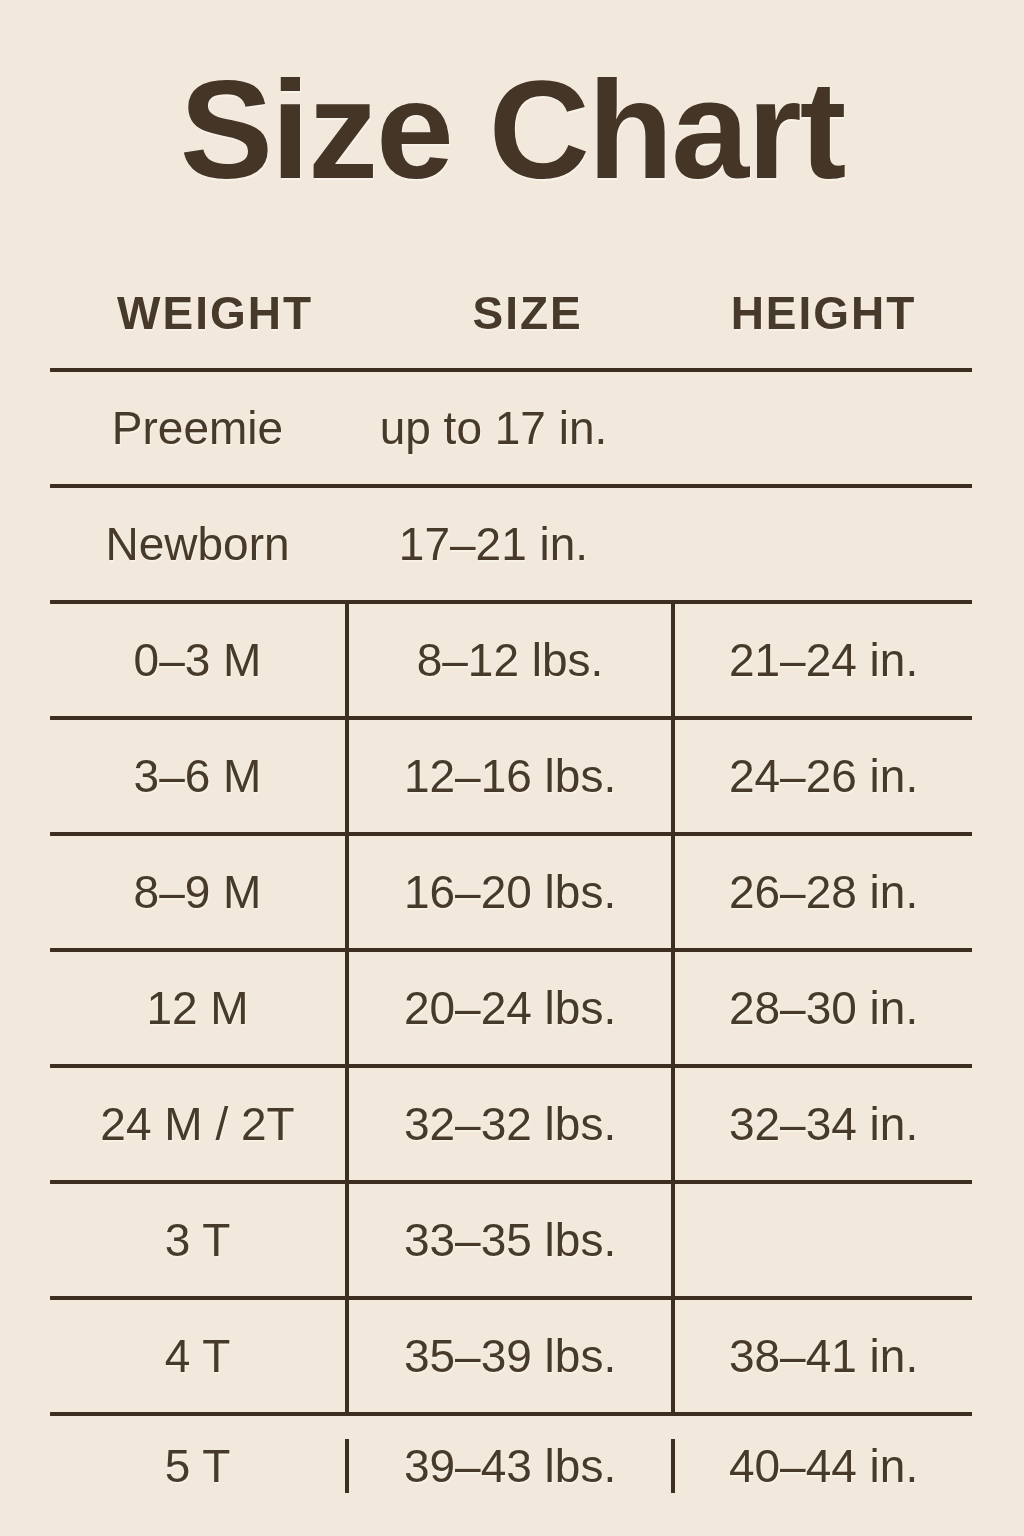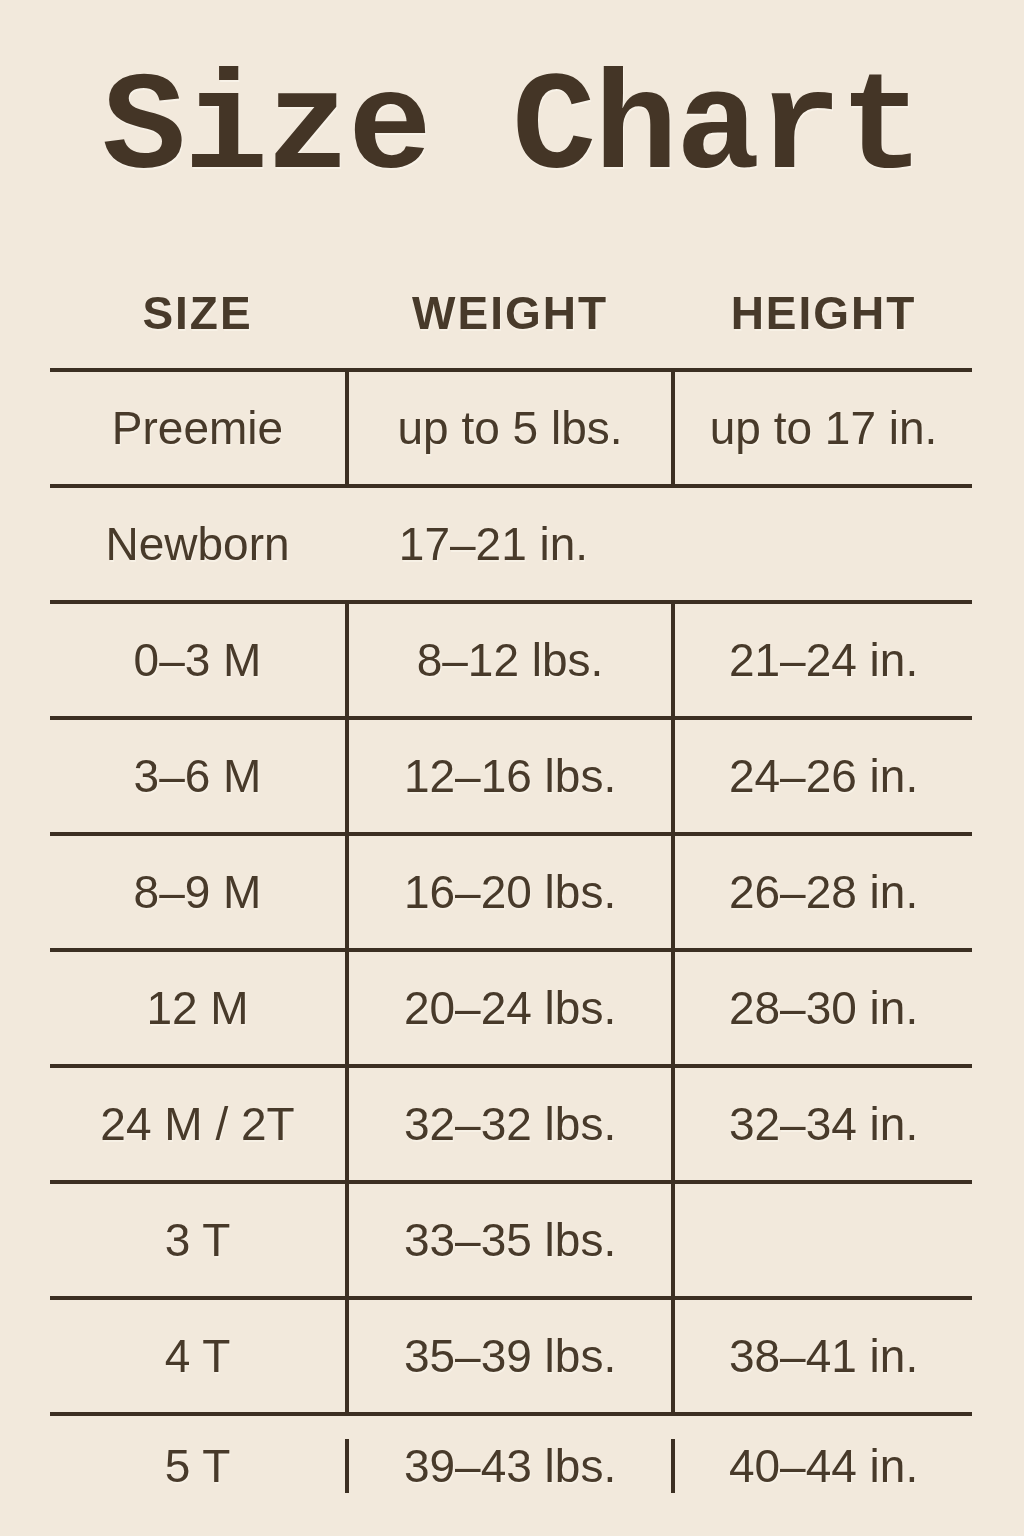--- a/index.html
+++ b/index.html
@@ -17,21 +17,21 @@
     background: var(--background);
     overflow: hidden;
     font-family: "Liberation Sans", sans-serif;
   }
   .title {
     position: absolute;
     top: 60px;
     left: 0;
     width: 100%;
     text-align: center;
-    font-family: Liberation Mono, monospace;
+    font-family: Liberation Sans, sans-serif;
     font-weight: 700;
     font-size: 140px;
     line-height: 1;
     letter-spacing: -2px;
     color: var(--title-text);
     text-shadow: 1px 2px 0 rgba(255, 253, 246, 0.45);
   }
   .table-wrap {
     position: absolute;
     left: 50px;
@@ -82,30 +82,29 @@
 </head>
 <body>
 
 <div class="page">
 
   <h1 class="title">Size Chart</h1>
 
   <div class="table-wrap">
 
     <div class="header-row">
+      <div class="cell hcell c2">WEIGHT</div>
       <div class="cell hcell c1">SIZE</div>
-      <div class="cell hcell c2">WEIGHT</div>
       <div class="cell hcell c3">HEIGHT</div>
     </div>
 
     <div class="tbody">
 
       <div class="row">
         <div class="cell c1">Preemie</div>
-        <div class="cell c2">up to 5 lbs.</div>
         <div class="cell c3">up to 17 in.</div>
       </div>
 
       <div class="row">
         <div class="cell c1">Newborn</div>
         <div class="cell c3">17–21 in.</div>
       </div>
 
       <div class="row">
         <div class="cell c1">0–3 M</div>

